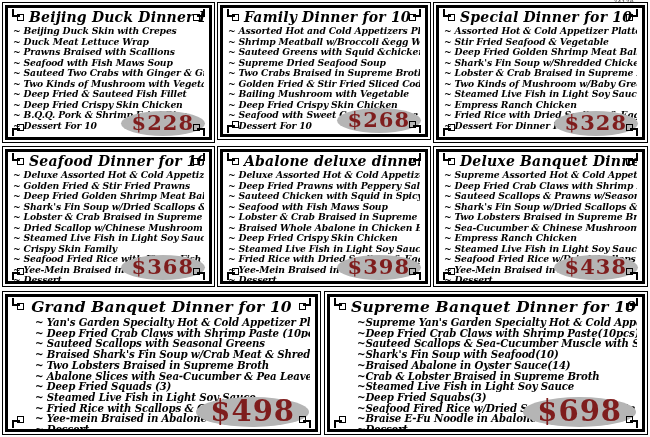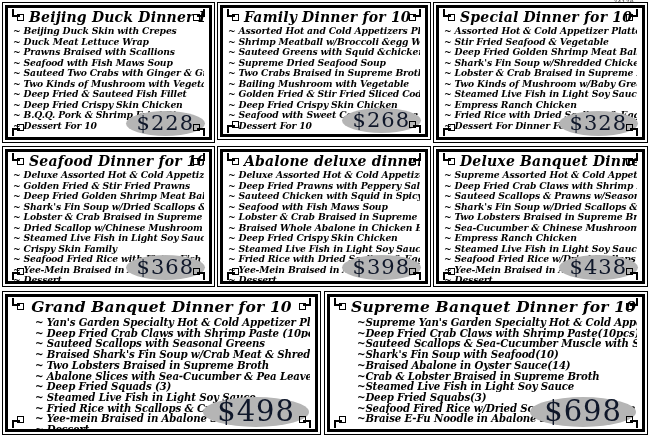--- a/index.html
+++ b/index.html
@@ -42,22 +42,22 @@
     font-weight:bold;font-style:italic;
     font-size:9.2px;line-height:10.55px;letter-spacing:-0.15px;
   }
   .wide ul.items{padding-left:22px;}
   .wide ul.items li{font-size:10.2px;line-height:10.7px;}
 
   .price{
     position:absolute;bottom:1px;right:4px;z-index:2;
     background:#b5b5b5;border-radius:50%;
     padding:0 11px 1px;
-    font-weight:normal;font-style:normal;font-size:21px;line-height:24px;
-    color:#0f172a;letter-spacing:1px;
+    font-weight:bold;font-style:normal;font-size:21px;line-height:24px;
+    color:#7f1d1d;letter-spacing:1px;
   }
   .wide .price{font-size:29px;line-height:28px;padding:0 14px 2px;bottom:2px;right:6px;}
 
   
   .orn{position:absolute;width:17px;height:17px;pointer-events:none;z-index:3;}
   .orn::before{content:"";position:absolute;left:3px;top:0;width:1.6px;height:8px;background:#000;}
   .orn::after{content:"";position:absolute;left:3px;top:6px;width:8px;height:1.6px;background:#000;}
   .orn b{position:absolute;left:8px;top:5px;width:5px;height:5px;border:1.7px solid #000;display:block;}
   .orn.tl{left:1px;top:1px;}
   .orn.tr{right:1px;top:1px;transform:scaleX(-1);}
@@ -115,22 +115,22 @@
       <span class="orn br">
           <b></b>
         </span>
       <h2 class="title">Family Dinner for 10</h2>
       <ul class="items">
           <li>~ Assorted Hot and Cold Appetizers Platter</li>
           <li>~ Shrimp Meatball w/Broccoli &amp;egg White</li>
           <li>~ Sauteed Greens with Squid &amp;chicken</li>
           <li>~ Supreme Dried Seafood Soup</li>
           <li>~ Two Crabs  Braised in Supreme Broth</li>
+          <li>~ Golden Fried &amp; Stir Fried Sliced Cod</li>
           <li>~ Bailing Mushroom with Vegetable</li>
-          <li>~ Golden Fried &amp; Stir Fried Sliced Cod</li>
           <li>~ Deep Fried Crispy Skin Chicken</li>
           <li>~ Seafood with Sweet Corn Fried Rice</li>
           <li>~ Dessert For 10</li>
         </ul>
       <span class="price">$268</span>
     </div>
   </article>
 
   <article class="card c2">
     <div class="inner">
@@ -310,17 +310,18 @@
           <li>~Supreme Yan's Garden Specialty Hot &amp; Cold Appetizer Platter</li>
           <li>~Deep Fried Crab Claws with Shrimp Paste(10pcs)</li>
           <li>~Sauteed Scallops &amp; Sea-Cucumber Muscle with Seasonal Greens</li>
           <li>~Shark's Fin Soup with Seafood(10)</li>
           <li>~Braised Abalone in Oyster Sauce(14)</li>
           <li>~Crab &amp; Lobster Braised in Supreme Broth</li>
           <li>~Steamed Live Fish in Light Soy Sauce</li>
           <li>~Deep Fried Squabs(3)</li>
           <li>~Seafood Fired Rice w/Dried Scallop &amp; Egg White</li>
           <li>~Braise E-Fu Noodle in Abalone Sauce</li>
+          <li>~Dessert</li>
         </ul>
       <span class="price">$698</span>
     </div>
   </article>
 </div>
 
 </body></html>

